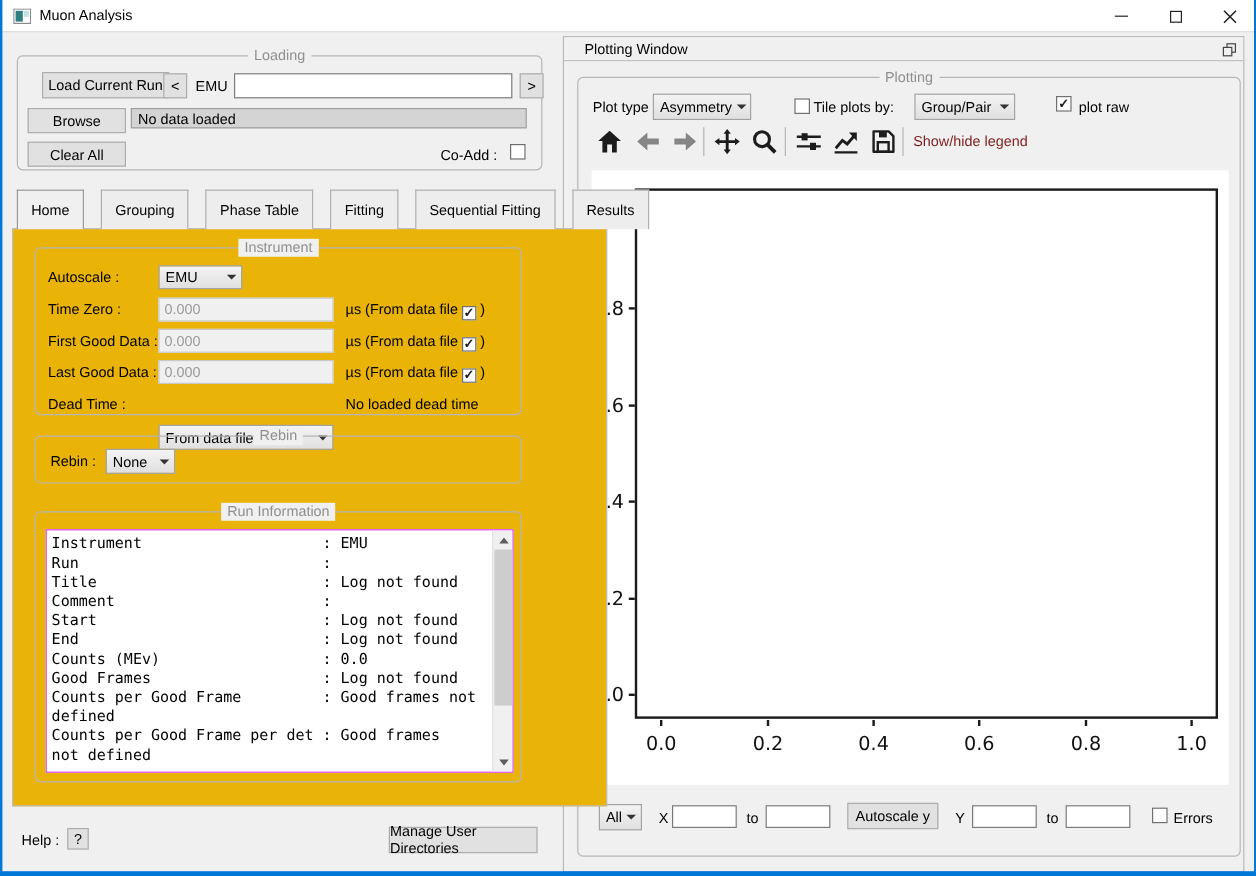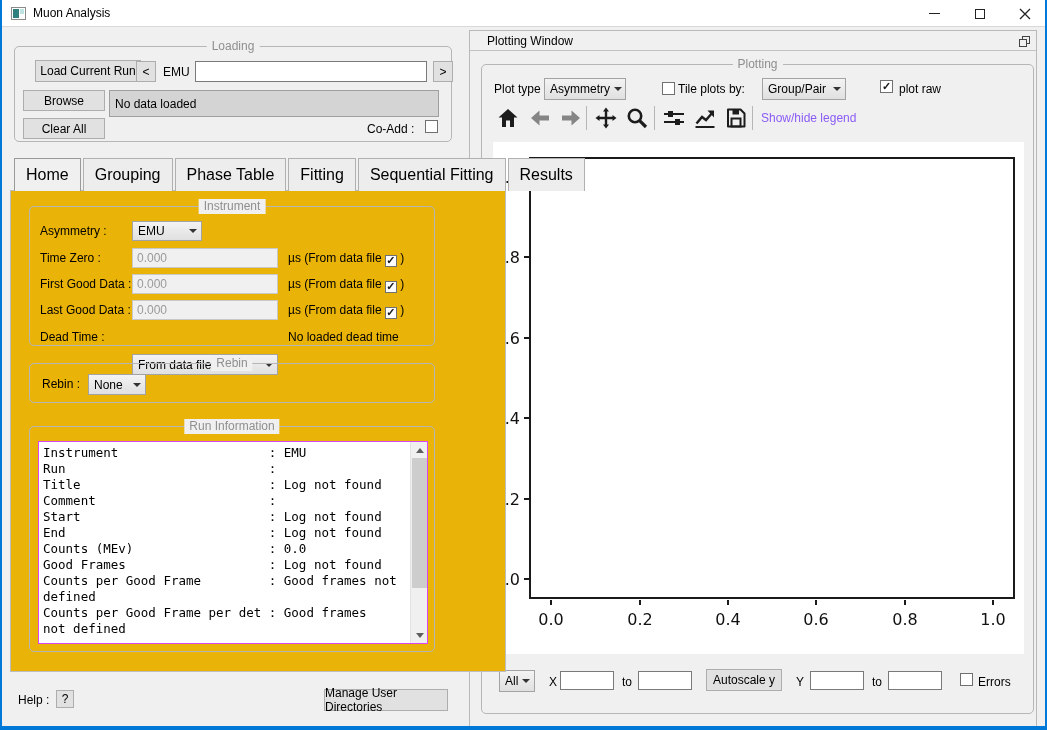--- a/index.html
+++ b/index.html
@@ -30,21 +30,21 @@
   .combo .arrow { margin-left:auto; width:16px; display:flex; align-items:center; justify-content:center; }
   .tri-down { width:0; height:0; border-left:4px solid transparent; border-right:4px solid transparent; border-top:4px solid #333; }
 
   .cb { width:13px; height:13px; background:#fff; border:1px solid #707070; display:flex; align-items:center; justify-content:center; font-size:11px; font-weight:bold; color:#1a1a1a; }
   .cb.abs { position:absolute; }
   .cb.inline { display:inline-flex; width:12px; height:12px; vertical-align:-2px; }
   .cb.checked::after { content:"✓"; }
 
   
   .tabbar { position:absolute; left:14px; top:167px; height:24px; display:flex; align-items:flex-end; z-index:3; }
-  .tab { border:1px solid #b0b0b0; border-bottom:none; background:#ededed; height:20px; display:flex; align-items:center; padding:16px 11px; margin-right:2px; font-size:16px; }
+  .tab { border:1px solid #b0b0b0; border-bottom:none; background:#ededed; height:20px; display:flex; align-items:center; padding:16px 11px; margin-right:14px; font-size:12px; }
   .tab.active { background:#f0f0f0; height:24px; border-color:#9a9a9a; position:relative; z-index:4; }
   .tab-pane { position:absolute; left:10px; top:190px; width:496px; height:482px; border:1px solid #bdbdbd; background:#eab308; z-index:2; }
 
   
   .runinfo-box { position:absolute; left:8px; top:14px; width:390px; height:203px; background:#fff; border:1px solid #d946ef; overflow:hidden; }
   .runinfo-text { position:absolute; left:4px; top:3px; right:20px; font-family:"DejaVu Sans Mono", monospace; font-size:12.5px; line-height:16px; }
   .runinfo-text div { white-space:pre; }
   .vscroll { position:absolute; right:0; top:0; width:17px; height:100%; background:#f0f0f0; border-left:1px solid #e2e2e2; }
   .sb-btn { position:absolute; left:0; width:17px; height:16px; display:flex; align-items:center; justify-content:center; }
   .tri-up-s { width:0; height:0; border-left:4px solid transparent; border-right:4px solid transparent; border-bottom:5px solid #5e5e5e; }
@@ -61,21 +61,21 @@
   .tb-sep { position:absolute; width:1px; height:24px; background:#b5b5b5; }
 
   .plot-canvas { position:absolute; left:11px; top:77px; width:531px; height:512px; background:#ffffff; }
   .plot-frame { position:absolute; left:36px; top:15px; width:486px; height:442px; border:2px solid #1a1a1a; background:#fff; }
   .tick-label { position:absolute; font-family:"DejaVu Sans", sans-serif; font-size:16px; color:#111; }
   .xtick-label { transform:translateX(-50%); }
   .ytick-label { transform:translateY(-50%); text-align:right; width:30px; }
   .xtick-mark { position:absolute; width:2px; height:5px; background:#1a1a1a; transform:translateX(-50%); }
   .ytick-mark { position:absolute; width:5px; height:2px; background:#1a1a1a; transform:translateY(-50%); }
 
-  .legend-btn { position:absolute; font-size:12px; color:#8b5cf6; white-space:nowrap; }
+  .legend-btn { position:absolute; font-size:12px; color:#7f1d1d; white-space:nowrap; }
 </style>
 </head>
 <body>
 
 <div class="window">
 
   <div class="edge" style="left:0;top:0;width:2px;height:730px;"></div>
   <div class="edge" style="right:0;top:0;width:2px;height:730px;"></div>
   <div class="edge" style="left:0;bottom:0;width:1047px;height:4px;"></div>
 
@@ -100,41 +100,41 @@
   </div>
 
   <div class="groupbox" style="left:14px;top:46px;width:438px;height:96px;">
     <span class="gb-label">Loading</span>
     <div class="btn" style="left:8px;top:13px;width:106px;height:22px;margin-left:12px;">Load Current Run</div>
     <div class="btn" style="left:121px;top:14px;width:20px;height:21px;">&lt;</div>
     <span class="txt" style="left:148px;top:18px;">EMU</span>
     <input class="field" style="left: 180px; top: 14px; width: 232px; height: 21px;" value="">
     <div class="btn" style="left:418px;top:14px;width:20px;height:21px;">&gt;</div>
     <div class="btn" style="left:8px;top:43px;width:82px;height:21px;">Browse</div>
-    <div class="readonly-box" style="left:94px;top:43px;width:330px;height:27px;text-align:center;">No data loaded</div>
+    <div class="readonly-box" style="left:94px;top:43px;width:330px;height:17px;text-align:center;">No data loaded</div>
     <div class="btn" style="left:8px;top:71px;width:82px;height:21px;">Clear All</div>
     <span class="txt" style="left:352px;top:75px;">Co-Add :</span>
     <span class="cb abs" style="left:410px;top:73px;"></span>
   </div>
 
   <div class="tabbar">
     <div class="tab active">Home</div>
     <div class="tab">Grouping</div>
     <div class="tab">Phase Table</div>
     <div class="tab">Fitting</div>
     <div class="tab">Sequential Fitting</div>
     <div class="tab">Results</div>
   </div>
 
   <div class="tab-pane">
 
     <div class="groupbox" style="left:18px;top:15px;width:406px;height:140px;">
       <span class="gb-label">Instrument</span>
 
-      <span class="txt" style="left:10px;top:17px;">Asymmetry :</span>
+      <span class="txt" style="left:10px;top:17px;">Autoscale :</span>
       <div class="combo" style="left:102px;top:14px;width:70px;height:20px;">
         <span>EMU</span>
         <span class="arrow">
             <span class="tri-down"></span>
           </span>
       </div>
 
       <span class="txt" style="left:10px;top:44px;">Time Zero :</span>
       <input class="field dim" style="left: 102px; top: 41px; width: 146px; height: 20px;" value="0.000">
       <span class="txt" style="left:258px;top:44px;"><span>µs (From data file</span> <span class="cb inline checked"></span> <span>)</span></span>

